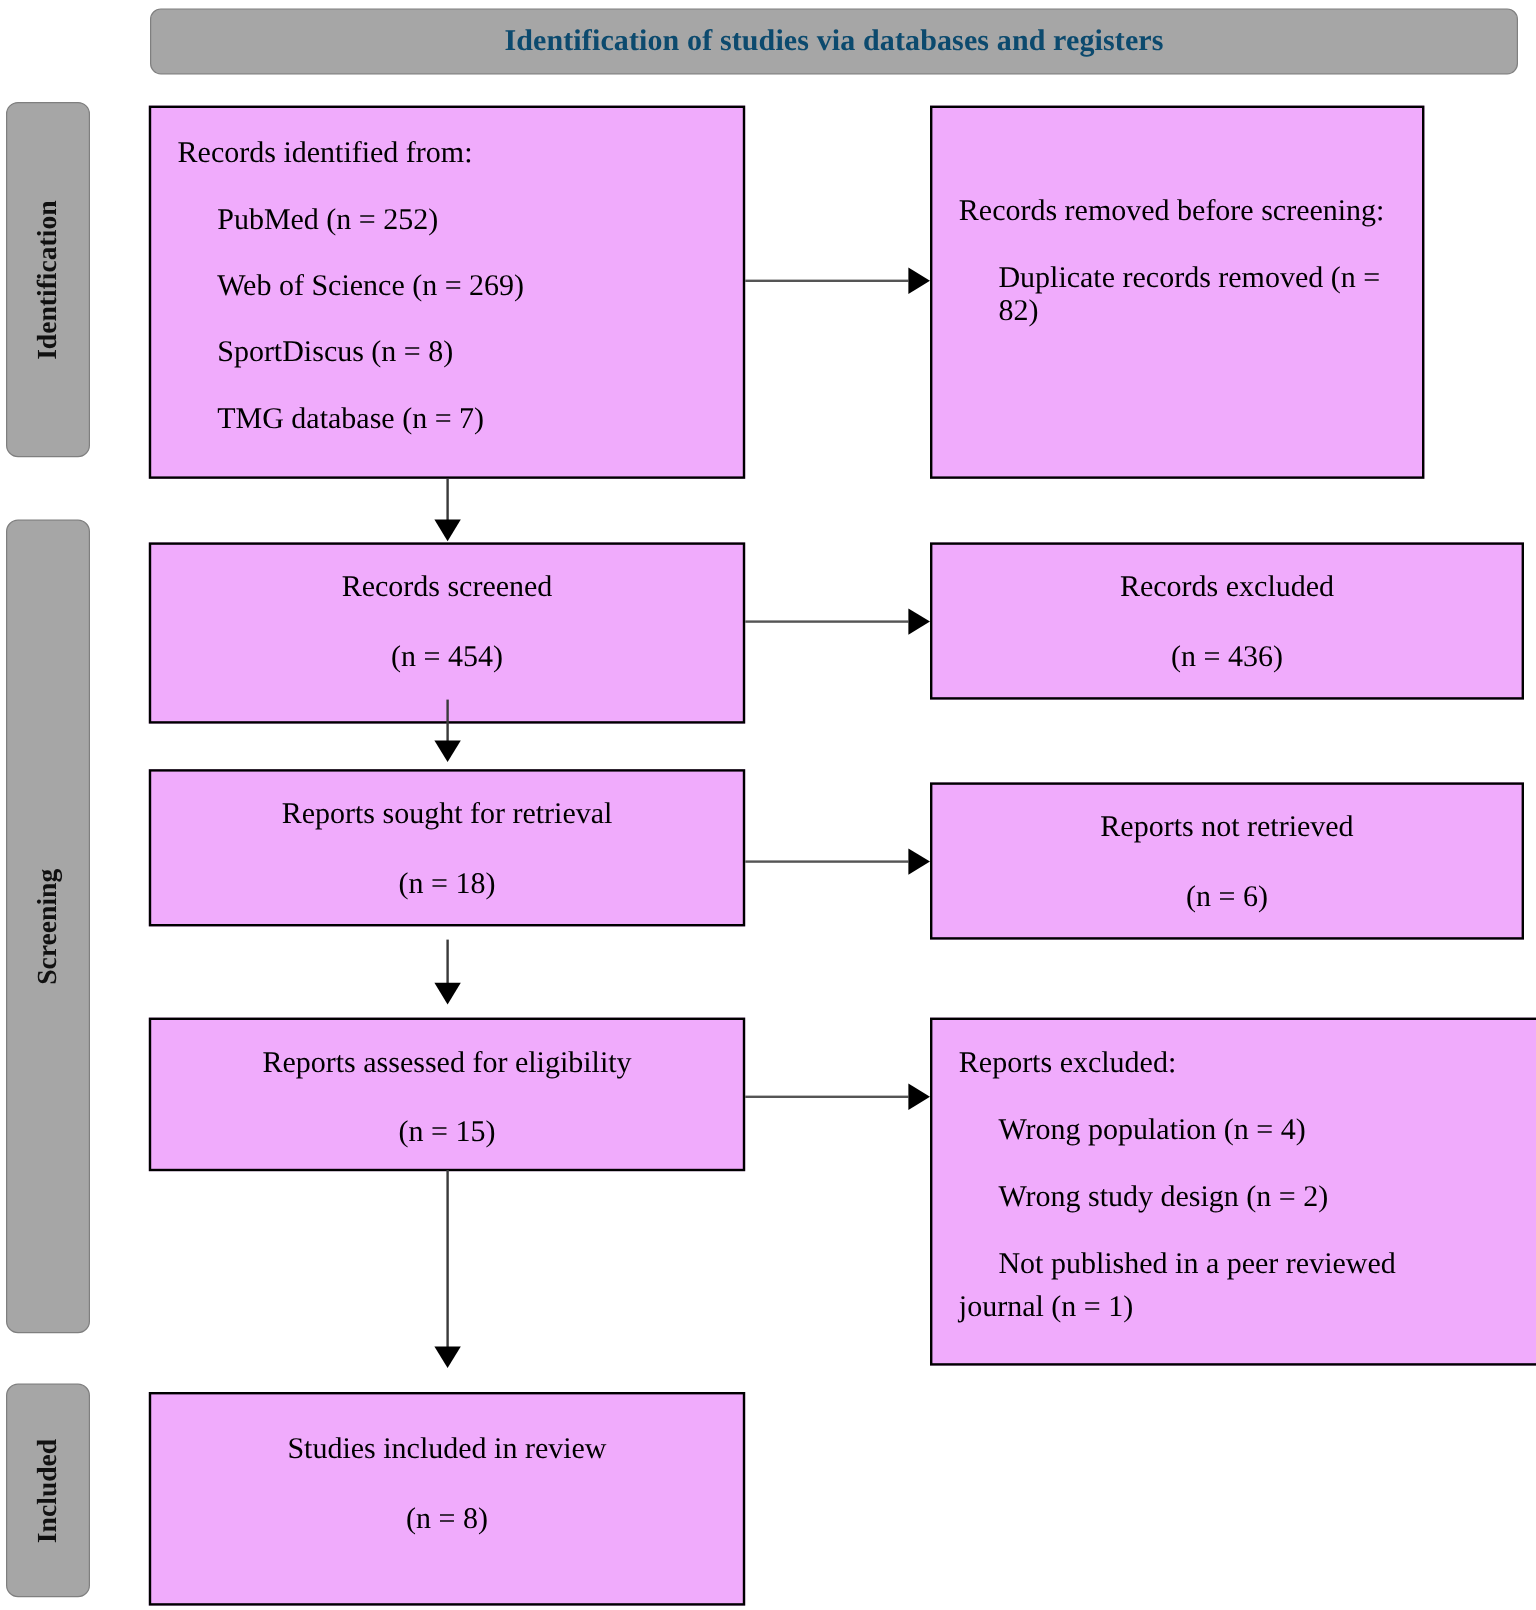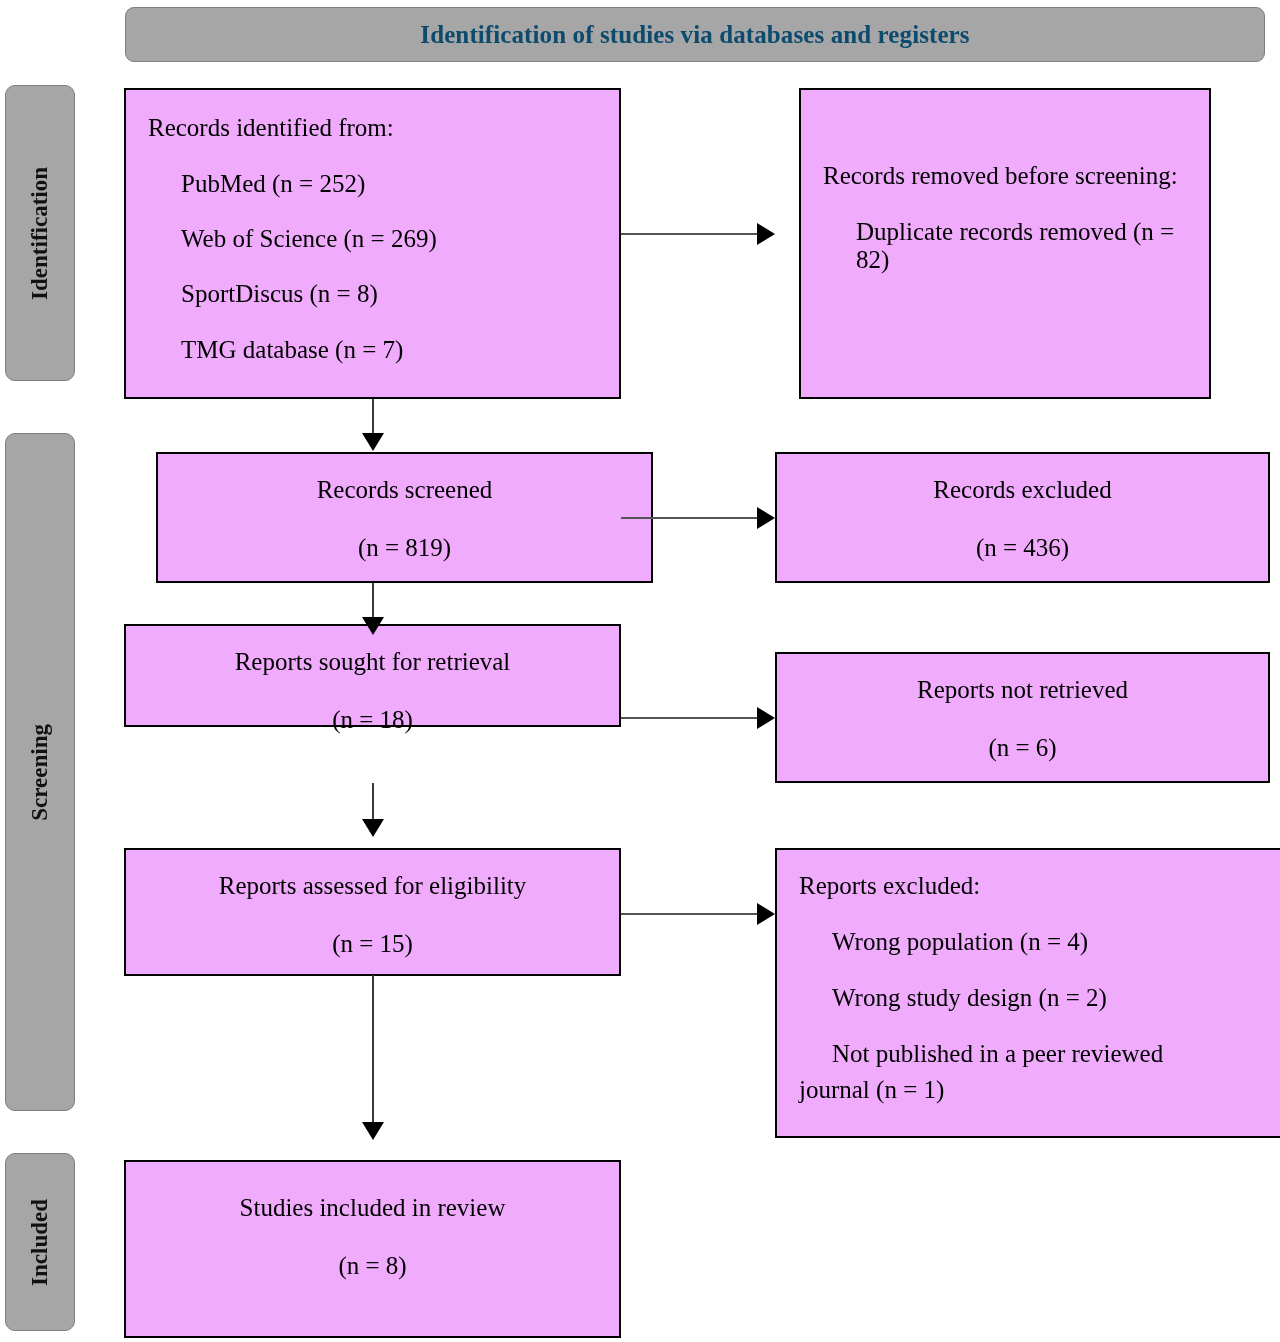--- a/index.html
+++ b/index.html
@@ -69,27 +69,27 @@
   
   .box {
     position: absolute;
     background: #f0abfc;
     border: 2.5px solid #000000;
     box-sizing: border-box;
   }
 
   
   #box-identified      { left: 124px; top: 88px;  width: 497px; height: 311px; }
-  #box-screened        { left: 124px; top: 452px; width: 497px; height: 131px; margin-left: 32px; }
-  #box-sought          { left: 124px; top: 624px; width: 497px; height: 103px; }
+  #box-screened        { left: 124px; top: 452px; width: 497px; height: 151px; }
+  #box-sought          { left: 124px; top: 641px; width: 497px; height: 131px; }
   #box-assessed        { left: 124px; top: 848px; width: 497px; height: 128px; }
   #box-included        { left: 124px; top: 1160px;width: 497px; height: 178px; }
 
   
-  #box-removed         { left: 775px; top: 88px;  width: 412px; height: 311px; margin-left: 24px; }
+  #box-removed         { left: 775px; top: 88px;  width: 412px; height: 311px; }
   #box-excluded-recs   { left: 775px; top: 452px; width: 495px; height: 131px; }
   #box-not-retrieved   { left: 775px; top: 652px; width: 495px; height: 131px; padding-left: 37px; }
   #box-reports-excluded{ left: 775px; top: 848px; width: 552px; height: 290px; }
 
   
   .blk {
     position: absolute;
     font-size: 25px;
   }
   .lead {  
@@ -159,21 +159,21 @@
     <div class="blk indent" style="top:246px">TMG database (n = 7)</div>
   </div>
 
   <div class="box" id="box-removed">
     <div class="blk lead" style="top:72px">Records removed before screening:</div>
     <div class="blk indent" style="top:128px">Duplicate records removed  (n = 82)</div>
   </div>
 
   <div class="box" id="box-screened">
     <div class="blk ctr" style="top:22px">Records screened</div>
-    <div class="blk ctr" style="top:80px">(n = 819)</div>
+    <div class="blk ctr" style="top:80px">(n = 454)</div>
   </div>
 
   <div class="box" id="box-excluded-recs">
     <div class="blk ctr" style="top:22px">Records excluded</div>
     <div class="blk ctr" style="top:80px">(n = 436)</div>
   </div>
 
   <div class="box" id="box-sought">
     <div class="blk ctr" style="top:22px">Reports sought for retrieval</div>
     <div class="blk ctr" style="top:80px">(n = 18)</div>

